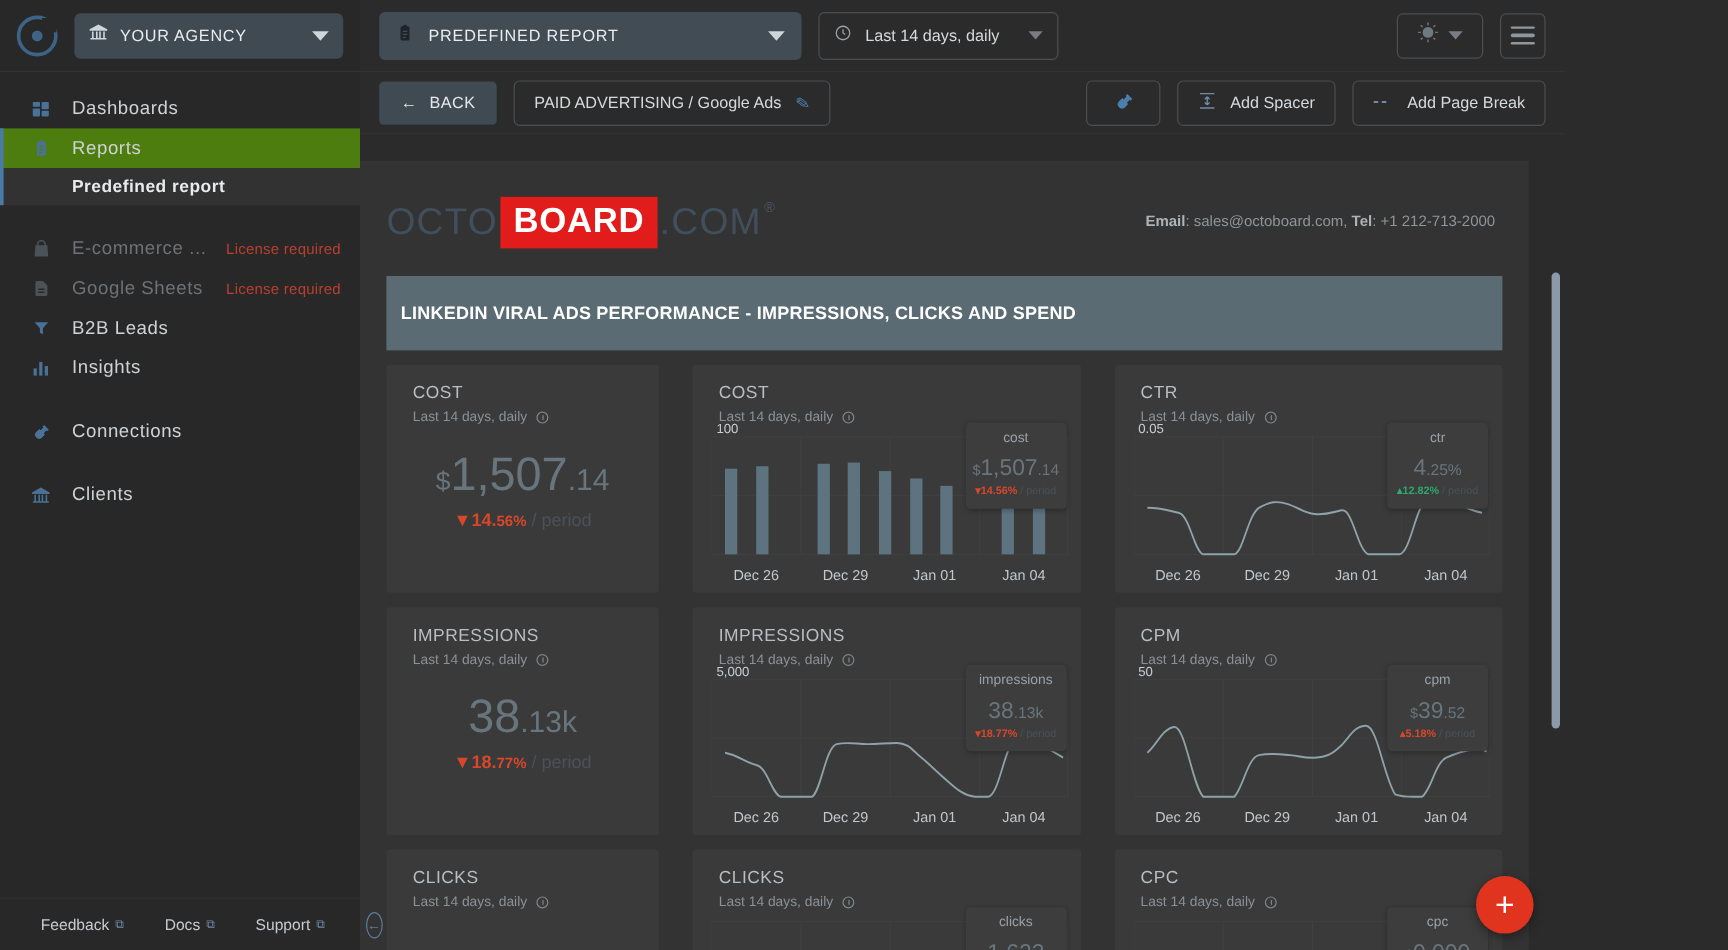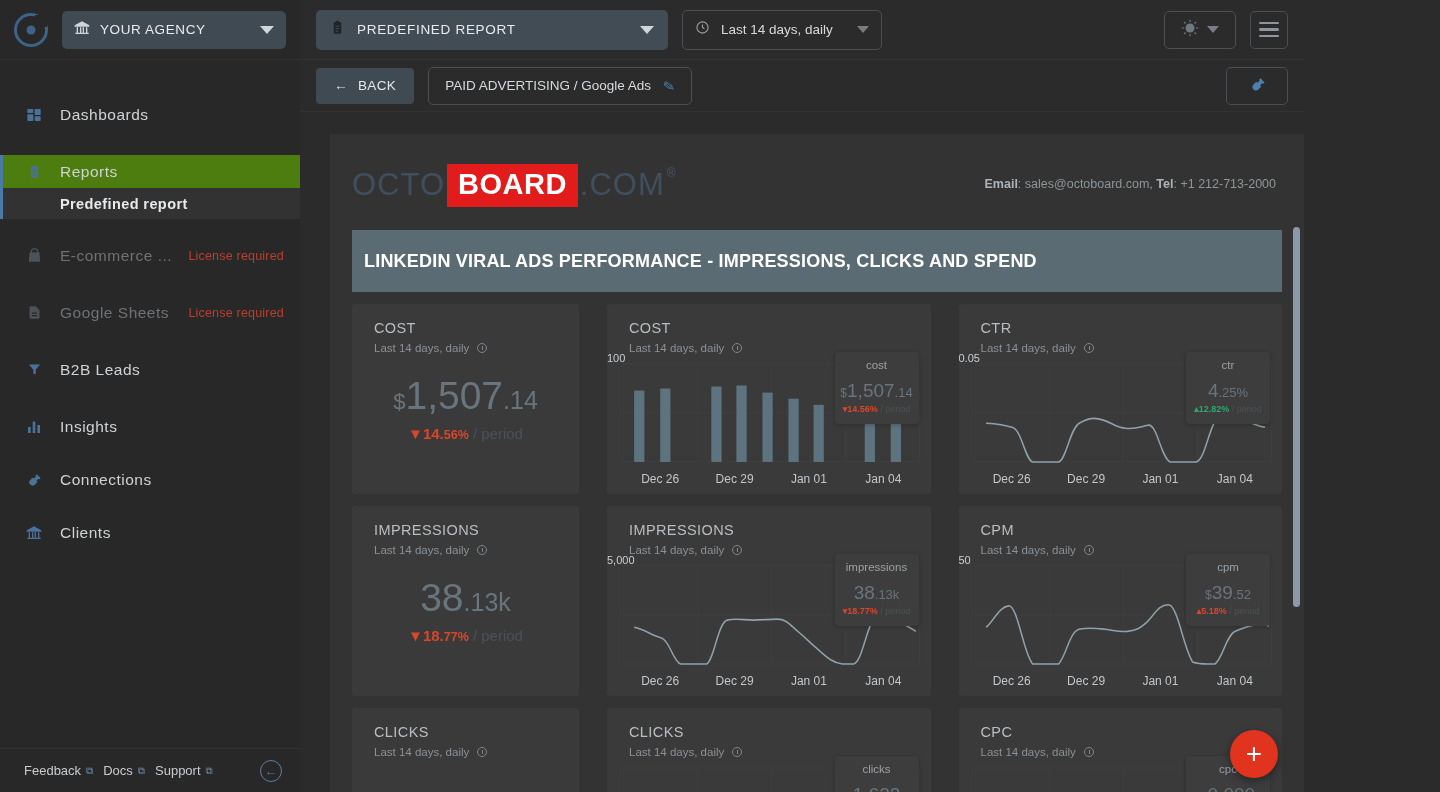--- a/index.html
+++ b/index.html
@@ -48,21 +48,21 @@
   .agency-select .lbl {
     flex: 1; font-size: 13.5px; letter-spacing: .6px; font-weight: 500;
     color: #e9ecee;
   }
   .caret { width:0;height:0;border-left:7px solid transparent;border-right:7px solid transparent;border-top:8px solid #cfd6da; }
 
   .nav { padding-top: 14px; flex: 1; }
   .nav-item {
     height: 33px; display: flex; align-items: center; gap: 16px;
     padding: 0 0 0 24px; color: #cfd3d6; font-size: 15.5px;
-    letter-spacing: .5px; cursor: pointer; position: relative; margin-top: 24px;
+    letter-spacing: .5px; cursor: pointer; position: relative;
   }
   .nav-item .ic { width: 20px; display:flex; align-items:center; justify-content:center; flex:0 0 20px; color:#4a7298; }
   .nav-item.gap-top { margin-top: 20px; }
   .nav-item.active { background: #4d7c0f; }
   .nav-item.active::before {
     content:""; position:absolute; left:0; top:0; bottom:0; width:3px; background:#4a7ba8;
   }
   .nav-item.disabled .lbl { color: #6e7276; }
   .nav-item.disabled .ic { color: #4b5258; }
   .nav-sub {
@@ -70,21 +70,21 @@
     background: #323232; color: #e8eaec; font-size: 14.5px; font-weight: 600;
     letter-spacing:.4px; position: relative; cursor: pointer;
   }
   .nav-sub::before{ content:""; position:absolute; left:0; top:0; bottom:0; width:3px; background:#4a7ba8; }
   .lic {
     color: #b9402f; font-size: 12.5px; margin-left: auto; margin-right: 16px; letter-spacing: .2px;
   }
 
   .sb-bottom {
     height: 44px; border-top: 1px solid #333; display: flex;
-    align-items: center; gap: 10px; padding-left: 24px; font-size: 13px; color: #c8ccd0;
+    align-items: center; gap: 34px; padding-left: 34px; font-size: 13px; color: #c8ccd0;
   }
   .sb-bottom a { color: #c8ccd0; text-decoration: none; display:flex; align-items:center; gap:5px; cursor:pointer;}
   .ext { font-size: 10px; color: #6f8ca6; }
   .collapse-btn {
     margin-left: auto; margin-right: 18px;
     width: 22px; height: 22px; border-radius: 50%;
     border: 1.5px solid #5c7f9e; color: #5c7f9e;
     display:flex;align-items:center;justify-content:center;font-size:12px;cursor:pointer;
   }
 
@@ -133,21 +133,21 @@
   .pencil { color:#4d80ad; font-size:14px; transform: rotate(-10deg); }
   .tool-btn {
     height: 38px; padding: 0 16px; border:1px solid #4a4f53; border-radius:5px;
     display:flex;align-items:center;gap:11px; color:#d6dadd; font-size:13.5px; cursor:pointer;
   }
   .tool-btn.icon-only { width: 62px; justify-content:center; padding:0; }
 
   
   .canvas {
     flex: 1; overflow: hidden; position: relative; background: #2b2b2b;
-    padding: 22px 0 0 0; display: flex; justify-content: flex-end;
+    padding: 22px 0 0 0; display: flex; justify-content: flex-start;
   }
   .page {
     width: 974px; background: #333333; padding: 0 0 10px 0;
     position: relative;
   }
   .page-head {
     height: 96px; display:flex; align-items:flex-start; justify-content:space-between;
     padding: 28px 28px 0 22px;
   }
   .ob-logo { display:flex; align-items:center; position:relative; height:46px; }
@@ -160,21 +160,21 @@
   .ob-logo .reg { font-size: 12px; color:#49576a; vertical-align: super; margin-left:2px; position:relative; top:-12px;}
   .head-right { text-align: right; padding-top: 6px; }
   .head-right .l1 { font-size: 14.5px; color: #d5d9dc; }
   .head-right .l1 b { color:#fff; font-weight:700; }
   .head-right .l2 { font-size: 12.5px; color: #8f9599; margin-top: 9px; }
   .head-right .l2 b { color: #aeb3b7; font-weight:700; }
 
   .banner {
     margin: 0 22px; height: 62px; background: #5a6b73;
     display:flex; align-items:center; padding-left: 12px;
-    color:#fff; font-size:18px; font-weight:700; letter-spacing:.2px;
+    color:#fff; font-size:15px; font-weight:700; letter-spacing:.2px;
   }
 
   .grid { padding: 12px 22px 0 22px; display:flex; flex-direction:column; gap: 12px; }
   .row { display:flex; gap: 28px; }
   .card {
     background: #3a3a3a; border-radius: 3px; position: relative; overflow: hidden;
   }
   .card.kpi { width: 227px; height: 190px; }
   .card.chart { flex: 1; height: 190px; }
   .card-title {
@@ -196,21 +196,21 @@
   .kpi-val .dec { font-size: 25px; }
   .kpi-delta { margin-top: 10px; font-size: 15px; white-space:nowrap; }
   .kpi-delta .down { color:#d9472b; font-weight:700; }
   .kpi-delta .down .pct { font-size: 12.5px; }
   .kpi-delta .per { color:#4a5257; }
 
   
   .chart-area { position:absolute; left: 16px; right: 10px; top: 58px; bottom: 30px; }
   .chart-area svg { width:100%; height:100%; display:block; }
   .axis-lbl {
-    position:absolute; font-size: 11px; color:#c9ced2; left: 0; top: 48px;
+    position:absolute; font-size: 11px; color:#c9ced2; left: 20px; top: 48px;
   }
   .x-axis {
     position:absolute; left: 16px; right: 10px; bottom: 8px;
     display:flex; font-size: 12px; color:#c2c7cb;
   }
   .x-axis span { flex:1; text-align:center; }
 
   .tooltip {
     position:absolute; right: 12px; top: 48px; width: 84px; height: 72px;
     background: #3d3d3d; border-radius: 4px; text-align:center; padding-top:7px;
@@ -419,20 +419,36 @@
         <span>PAID ADVERTISING / Google Ads</span>
         <span class="pencil">✎</span>
       </div>
       <div class="spacer"></div>
       <div class="tool-btn icon-only">
         <span>
           <svg width="17" height="17" viewBox="0 0 24 24" fill="#4d7fae">
               <path d="M16.2 3.3l-2 2 1 1-3.4 3.4-1.6-1.6-4.3 4.3a5 5 0 0 0 7 7l4.3-4.3-1.6-1.6L19 10.1l1 1 2-2-5.8-5.8z"></path>
             </svg>
         </span>
+      </div>
+      <div class="tool-btn">
+        <span>
+          <svg width="16" height="16" viewBox="0 0 24 24" stroke="#6f8ca6" stroke-width="1.7" fill="none">
+              <path d="M3 3h18M3 21h18M12 7v10M12 7l-3 3M12 7l3 3M12 17l-3-3M12 17l3-3"></path>
+            </svg>
+        </span>
+        <span>Add Spacer</span>
+      </div>
+      <div class="tool-btn">
+        <span>
+          <svg width="18" height="10" viewBox="0 0 24 10" stroke="#6f8ca6" stroke-width="2">
+              <path d="M1 5h5M10 5h5" stroke-dasharray="5 4"></path>
+            </svg>
+        </span>
+        <span>Add Page Break</span>
       </div>
     </div>
 
     <div class="canvas">
       <div class="page">
 
         <div class="page-head">
           <div class="ob-logo">
             <span class="w1">OCTO</span>
             <span class="box">BOARD</span>

